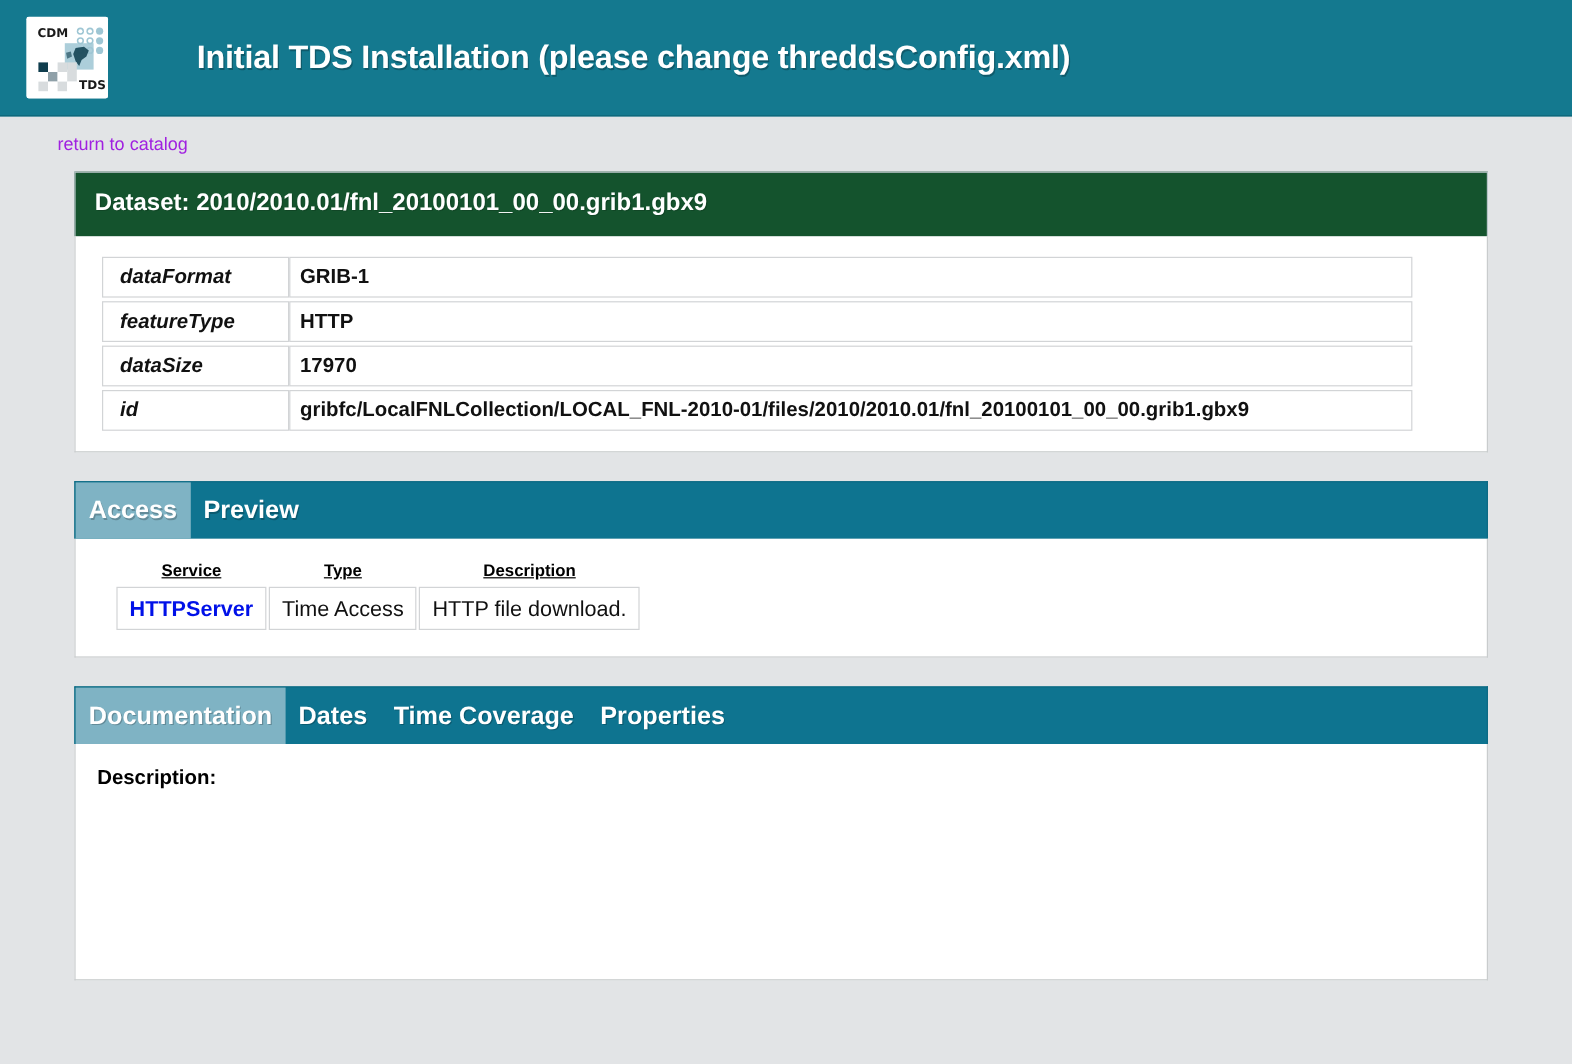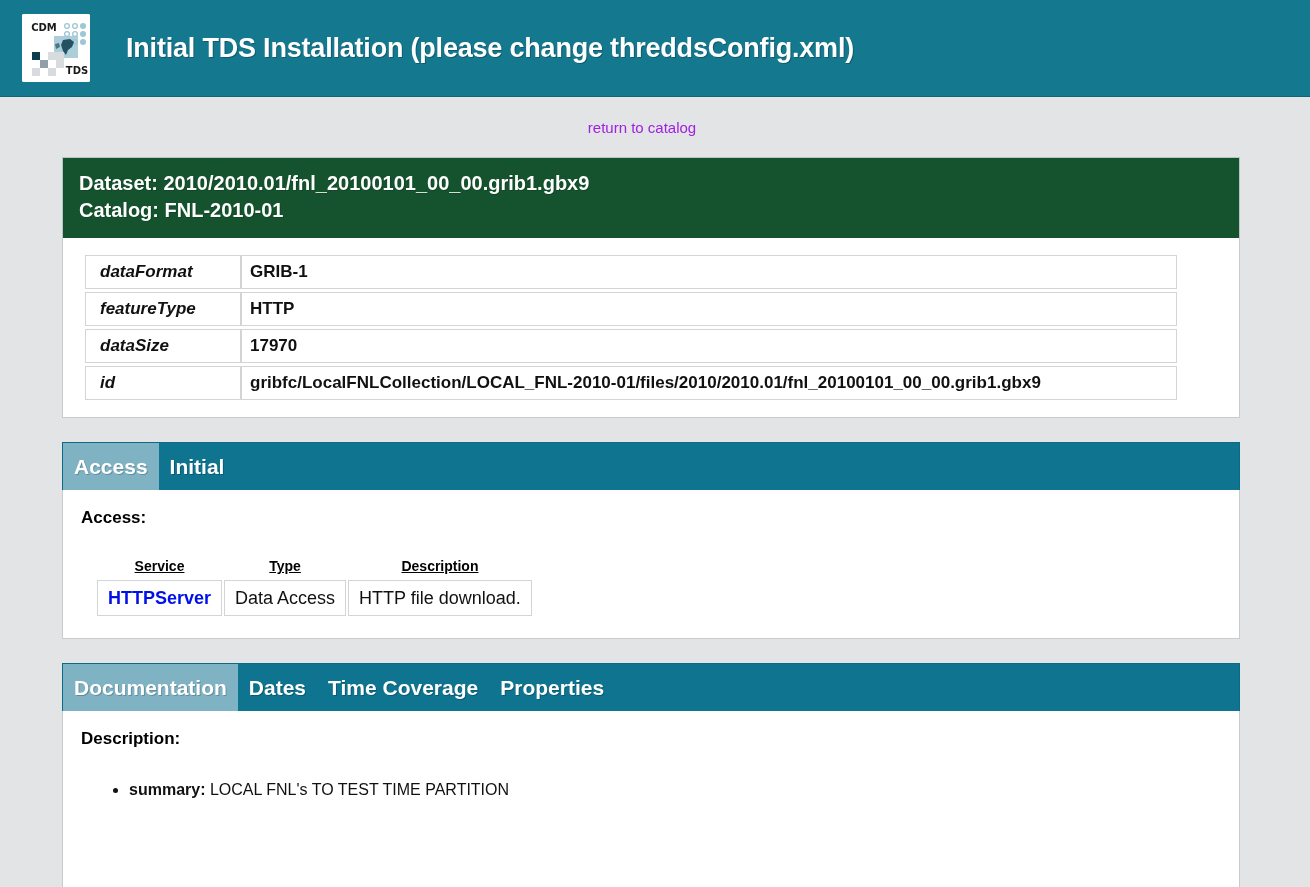--- a/index.html
+++ b/index.html
@@ -18,20 +18,21 @@
 
   
   .site-header {
     background: #14798f;
     height: 97px;
     display: flex;
     align-items: center;
     padding-left: 22px;
     box-sizing: border-box;
     border-bottom: 1px solid #0e6578;
+    gap: 38px;
   }
   .logo {
     width: 68px;
     height: 68px;
     position: relative;
     flex: 0 0 auto;
     background: #ffffff;
     border-radius: 2px;
     overflow: hidden;
   }
@@ -40,24 +41,24 @@
     color: #ffffff;
     font-size: 27px;
     font-weight: bold;
     margin-left: 36px;
     letter-spacing: -0.2px;
     text-shadow: 1px 1px 0 rgba(0,0,0,0.25);
   }
 
   
   .top-link-row {
-    height: 60px;
+    height: 46px;
     display: flex;
     align-items: center;
-    justify-content: center;
+    justify-content: flex-start;
     padding-right: 74px;
     padding-left: 48px;
   }
   .catalog-link {
     color: #a020e0;
     font-size: 15px;
     text-decoration: none;
     cursor: pointer;
   }
 
@@ -245,21 +246,20 @@
   </div>
   <div class="site-title">Initial TDS Installation (please change threddsConfig.xml)</div>
 </div>
 
 <div class="top-link-row">
   <a class="catalog-link" href="#">return to catalog</a>
 </div>
 
 <div class="dataset-banner">
   <div>Dataset: 2010/2010.01/fnl_20100101_00_00.grib1.gbx9</div>
-  <div>Catalog: FNL-2010-01</div>
 </div>
 
 <div class="panel">
   <div class="props-wrap">
     <table class="props">
       <tbody>
           <tr>
         <td class="k">dataFormat</td>
         <td class="v">GRIB-1</td>
       </tr>
@@ -277,55 +277,48 @@
       </tr>
     </tbody>
       </table>
   </div>
 </div>
 
 <div class="panel-gap"></div>
 
 <div class="tabbar">
   <div class="tab active">Access</div>
-  <div class="tab">Initial</div>
+  <div class="tab">Preview</div>
 </div>
 <div class="panel">
   <div class="section-body">
-    <div class="section-title">Access:</div>
     <table class="access">
       <tbody>
           <tr>
         <th>Service</th>
         <th>Type</th>
         <th>Description</th>
       </tr>
       <tr>
         <td class="svc">
           <a href="#">HTTPServer</a>
         </td>
-        <td>Data Access</td>
+        <td>Time Access</td>
         <td>HTTP file download.</td>
       </tr>
     </tbody>
       </table>
   </div>
 </div>
 
 <div class="panel-gap"></div>
 
 <div class="tabbar">
   <div class="tab active">Documentation</div>
   <div class="tab">Dates</div>
   <div class="tab">Time Coverage</div>
   <div class="tab">Properties</div>
 </div>
 <div class="panel">
   <div class="doc-body">
     <div class="section-title">Description:</div>
-    <ul class="doc-list">
-      <li>
-        <b>summary:</b>
-        <span>LOCAL FNL's TO TEST TIME PARTITION</span>
-      </li>
-    </ul>
   </div>
 </div>
 
 </body></html>

